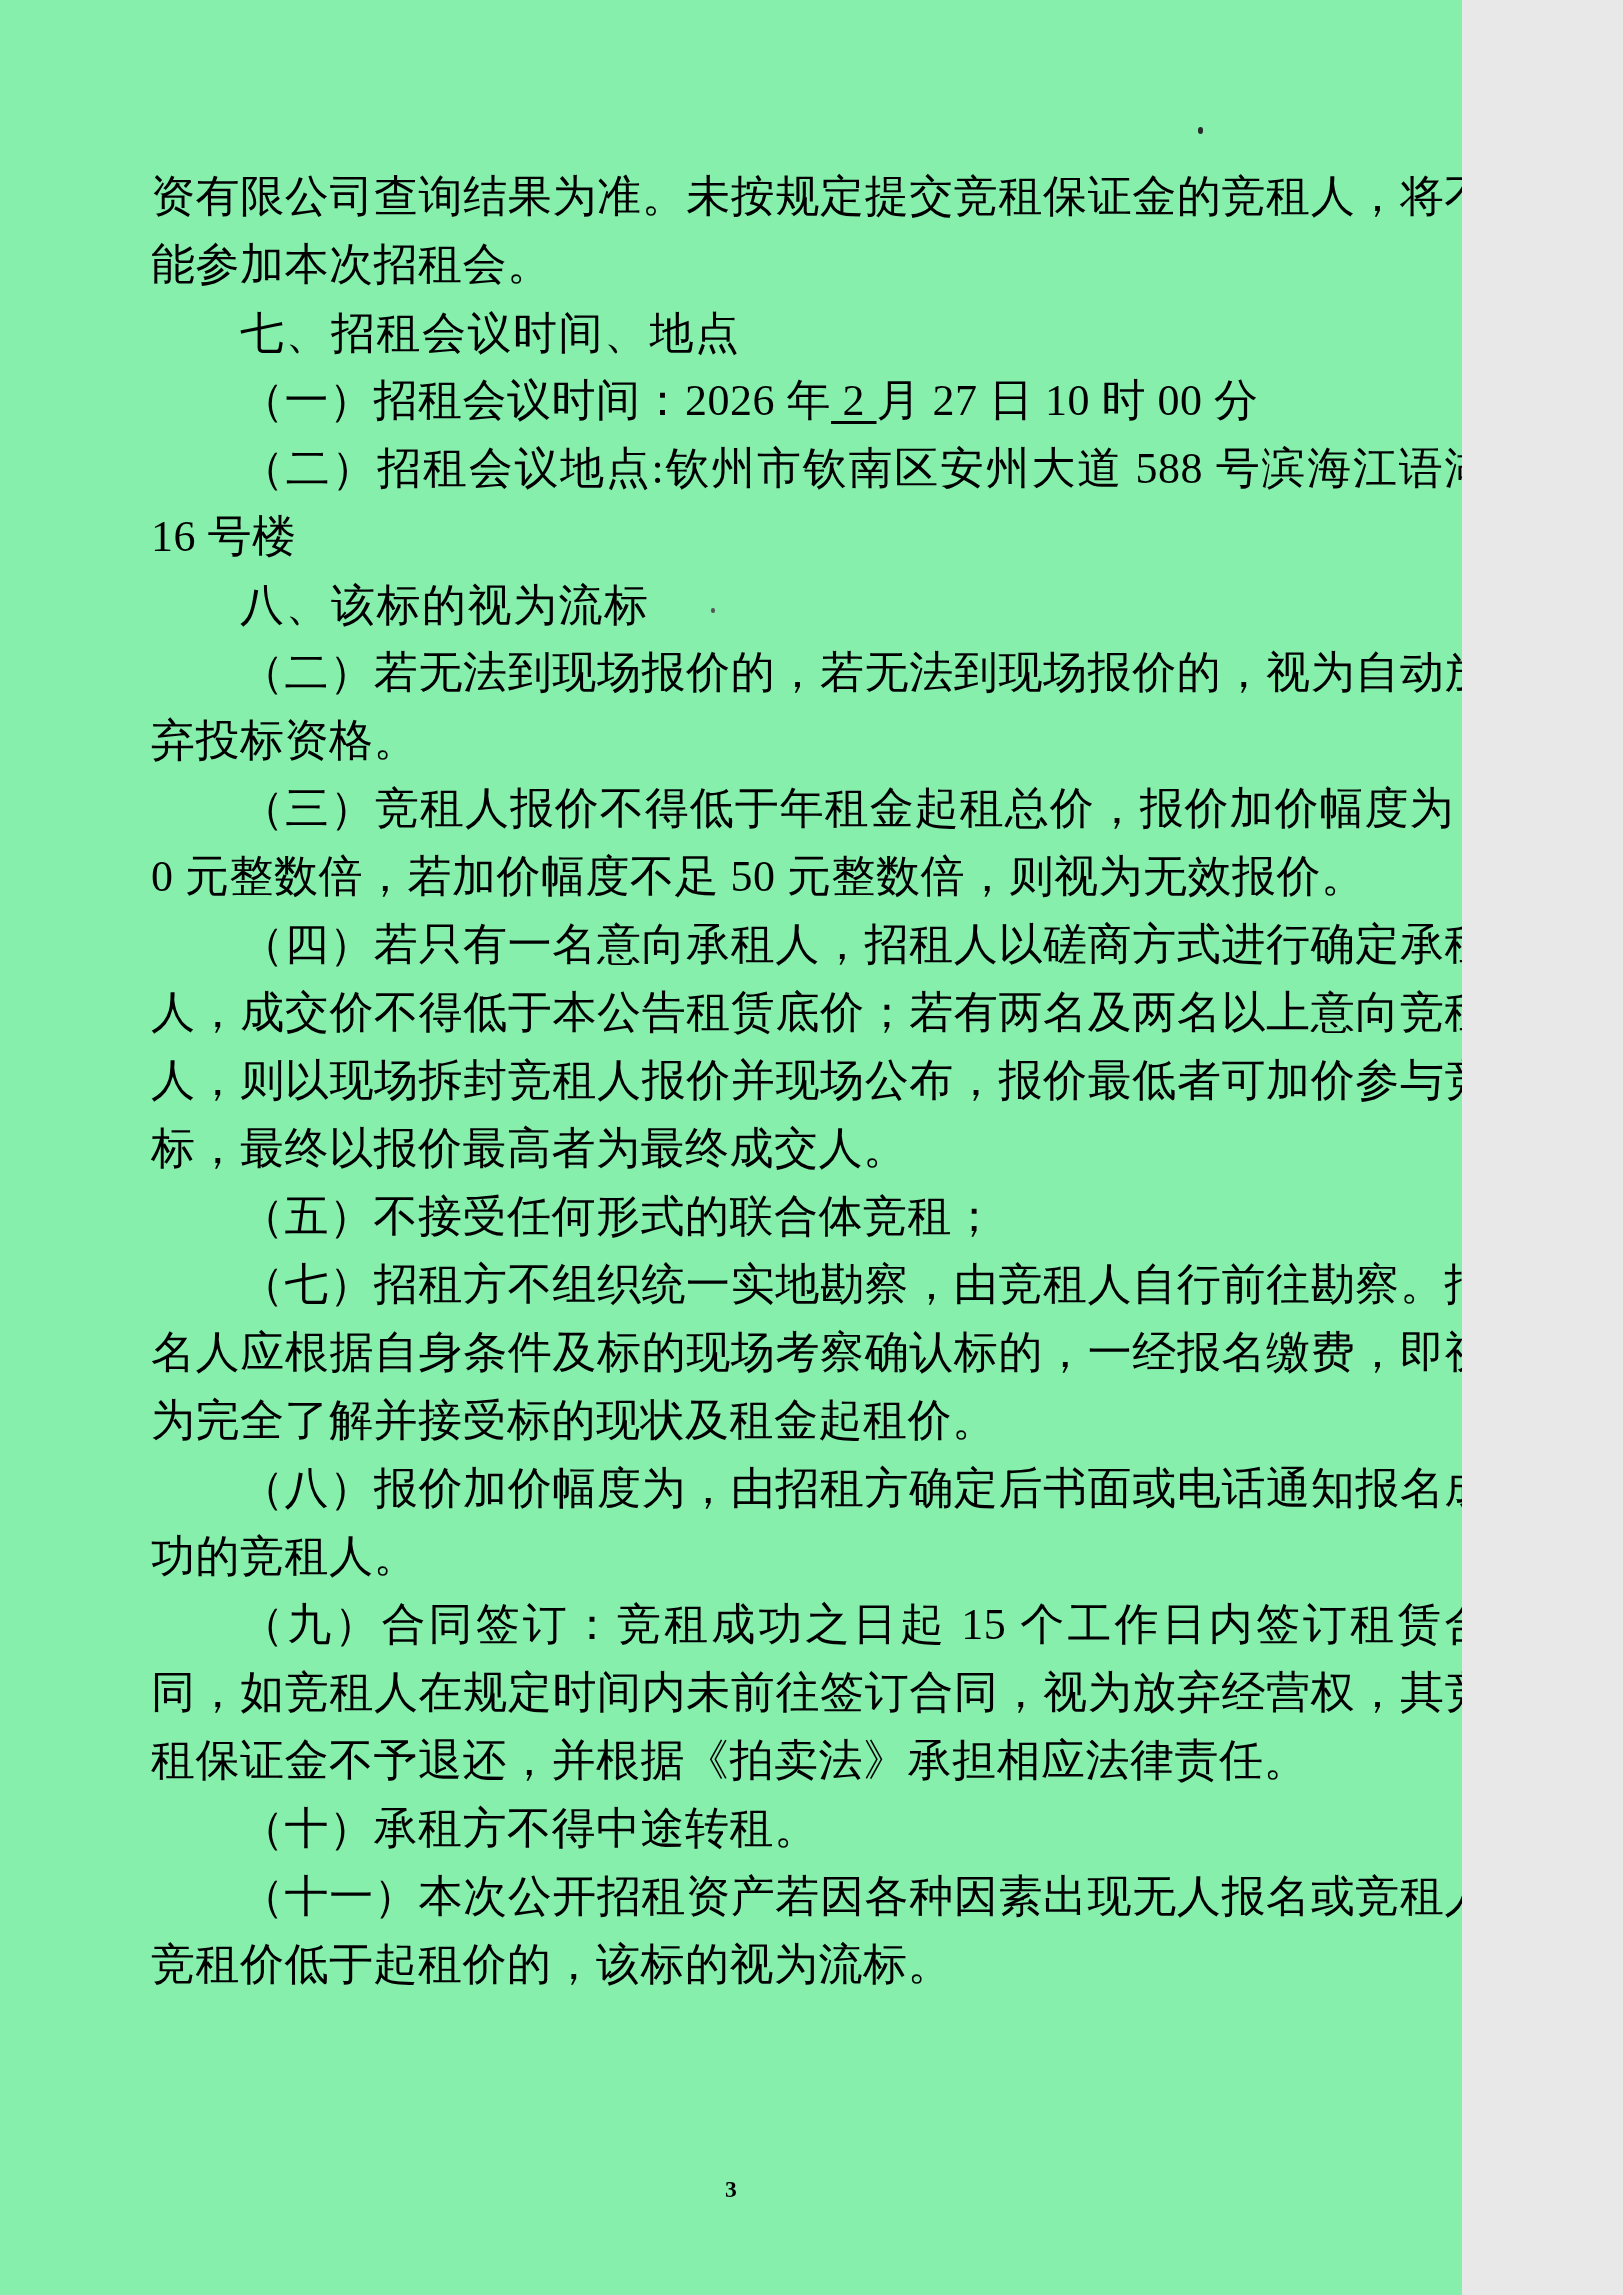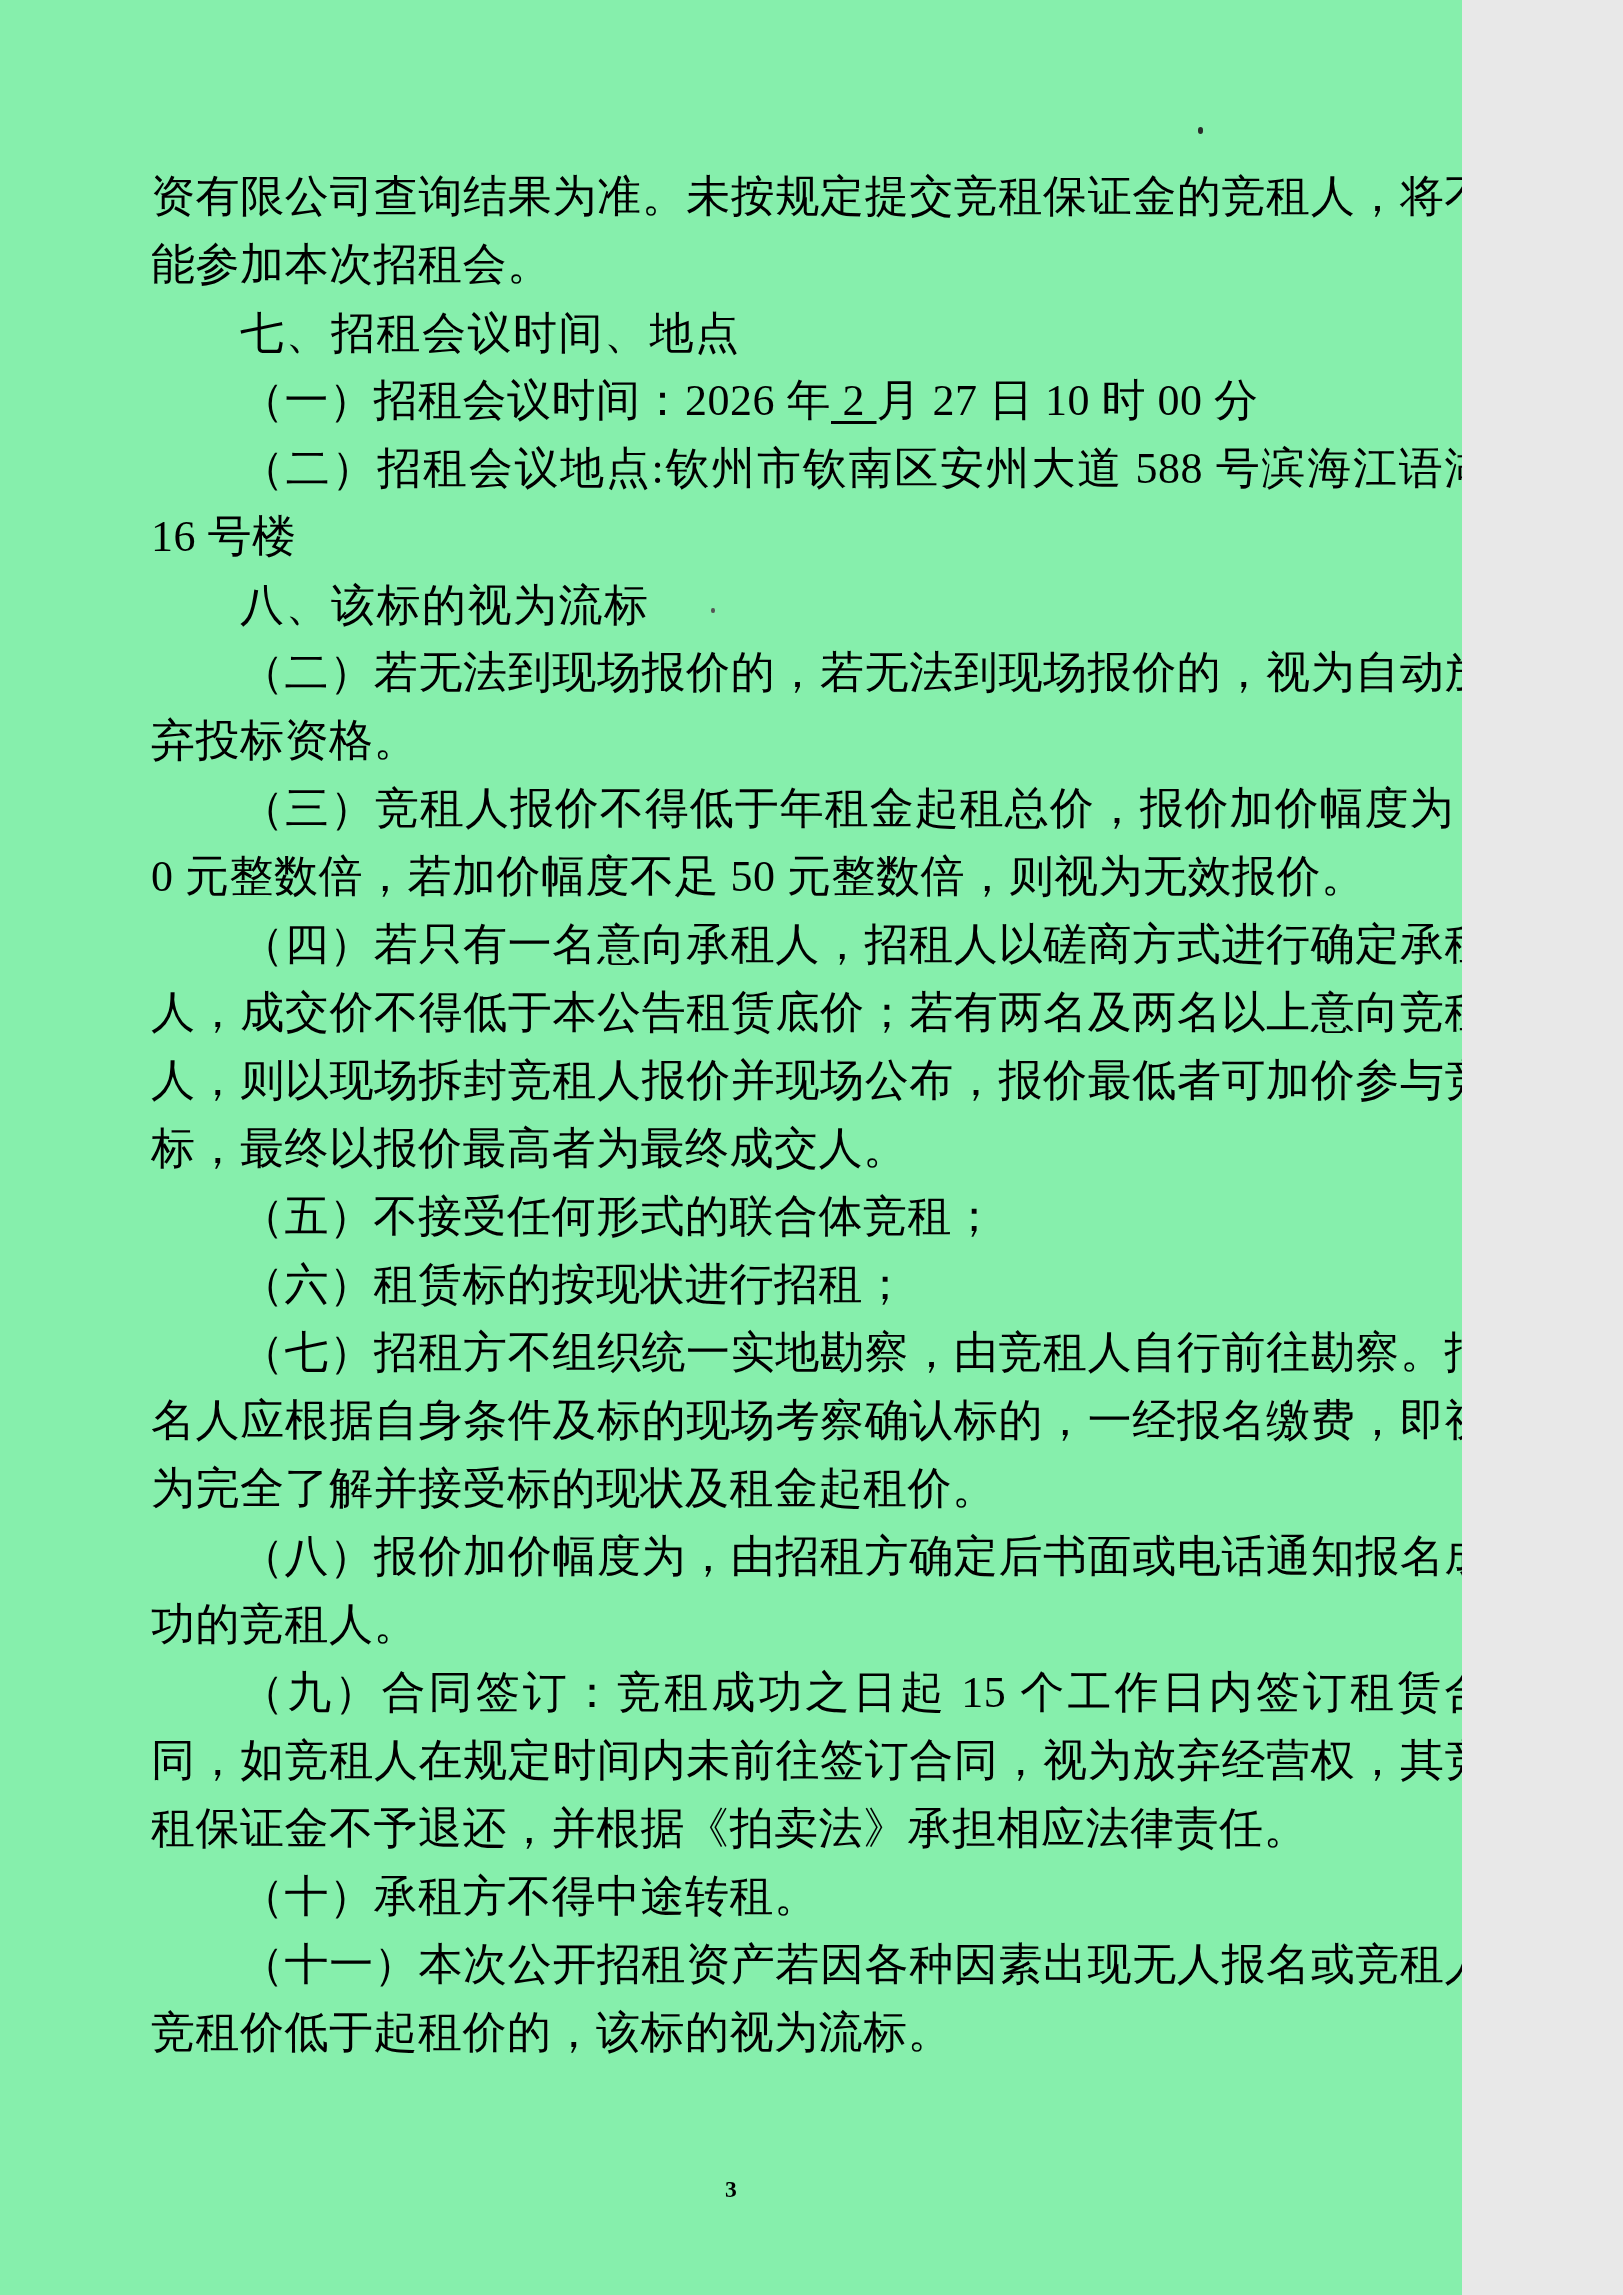--- a/index.html
+++ b/index.html
@@ -85,21 +85,20 @@
 
 
     <p>（二）若无法到现场报价的，若无法到现场报价的，视为自动放弃投标资格。</p>
 
     <p>（三）竞租人报价不得低于年租金起租总价，报价加价幅度为 50 元整数倍，若加价幅度不足 50 元整数倍，则视为无效报价。</p>
 
     <p>（四）若只有一名意向承租人，招租人以磋商方式进行确定承租人，成交价不得低于本公告租赁底价；若有两名及两名以上意向竞租人，则以现场拆封竞租人报价并现场公布，报价最低者可加价参与竞标，最终以报价最高者为最终成交人。</p>
 
     <p>（五）不接受任何形式的联合体竞租；</p>
 
-    <p>（六）租赁标的按现状进行招租；</p>
 
     <p>（七）招租方不组织统一实地勘察，由竞租人自行前往勘察。报名人应根据自身条件及标的现场考察确认标的，一经报名缴费，即视为完全了解并接受标的现状及租金起租价。</p>
 
     <p>（八）报价加价幅度为，由招租方确定后书面或电话通知报名成功的竞租人。</p>
 
     <p>（九）合同签订：竞租成功之日起 15 个工作日内签订租赁合同，如竞租人在规定时间内未前往签订合同，视为放弃经营权，其竞租保证金不予退还，并根据《拍卖法》承担相应法律责任。</p>
 
     <p>（十）承租方不得中途转租。</p>
 
     <p>（十一）本次公开招租资产若因各种因素出现无人报名或竞租人竞租价低于起租价的，该标的视为流标。</p>

